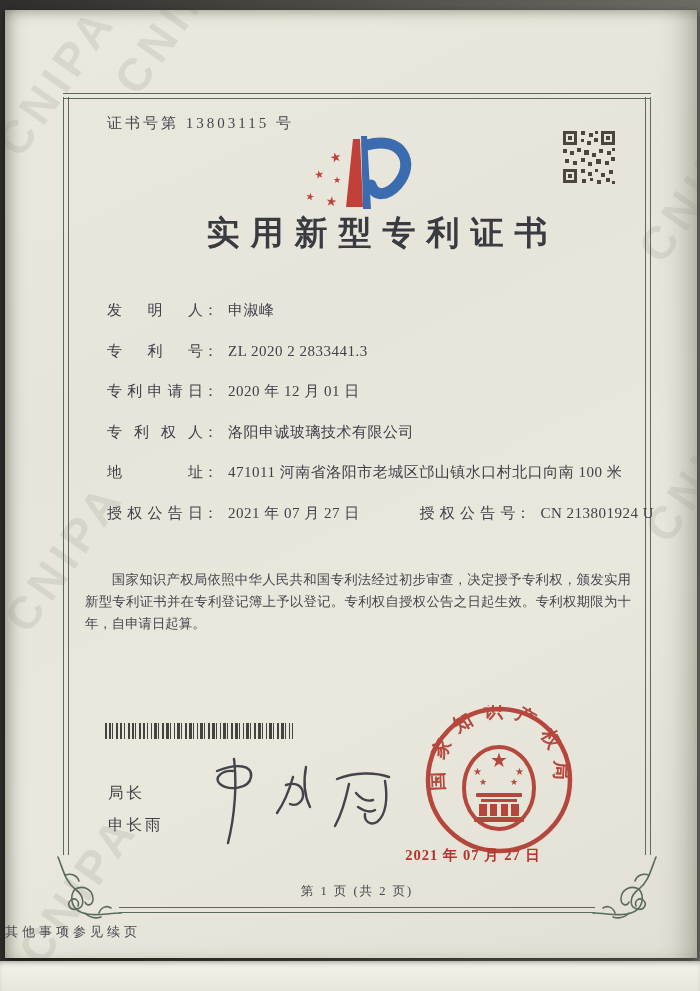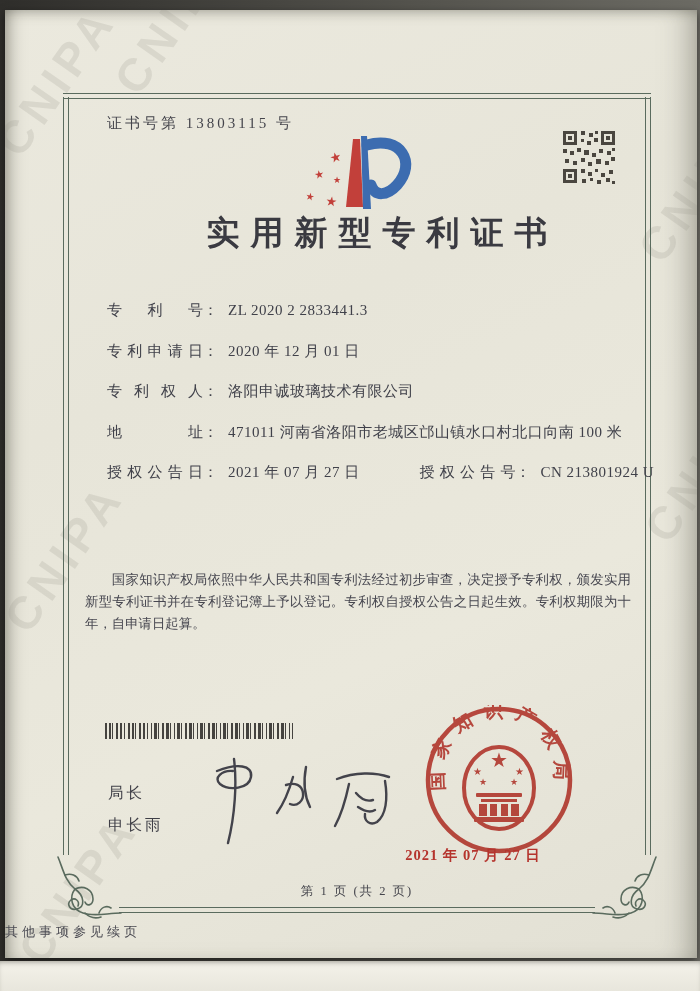--- a/index.html
+++ b/index.html
@@ -159,20 +159,23 @@
       <rect x="43" y="5" width="8" height="8" fill="#e7e5d9"></rect>
         <rect x="45" y="7" width="4" height="4" fill="#4a463f"></rect>
       <rect x="5" y="43" width="8" height="8" fill="#e7e5d9"></rect>
         <rect x="7" y="45" width="4" height="4" fill="#4a463f"></rect>
     </svg>
 
     <div class="title">实用新型专利证书</div>
 
     <div class="fields">
       <div class="frow">
+        <span class="flabel">发明人</span><span class="fcolon">：</span><span class="fvalue">申淑峰</span>
+      </div>
+      <div class="frow">
         <span class="flabel">专利号</span><span class="fcolon">：</span><span class="fvalue">ZL 2020 2 2833441.3</span>
       </div>
       <div class="frow">
         <span class="flabel">专利申请日</span><span class="fcolon">：</span><span class="fvalue">2020 年 12 月 01 日</span>
       </div>
       <div class="frow">
         <span class="flabel">专利权人</span><span class="fcolon">：</span><span class="fvalue">洛阳申诚玻璃技术有限公司</span>
       </div>
       <div class="frow">
         <span class="flabel">地址</span><span class="fcolon">：</span><span class="fvalue">471011 河南省洛阳市老城区邙山镇水口村北口向南 100 米</span>

